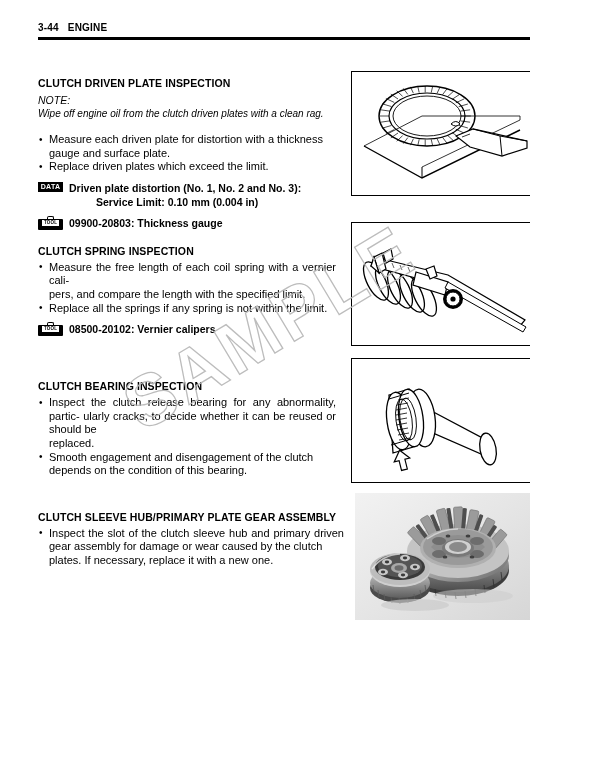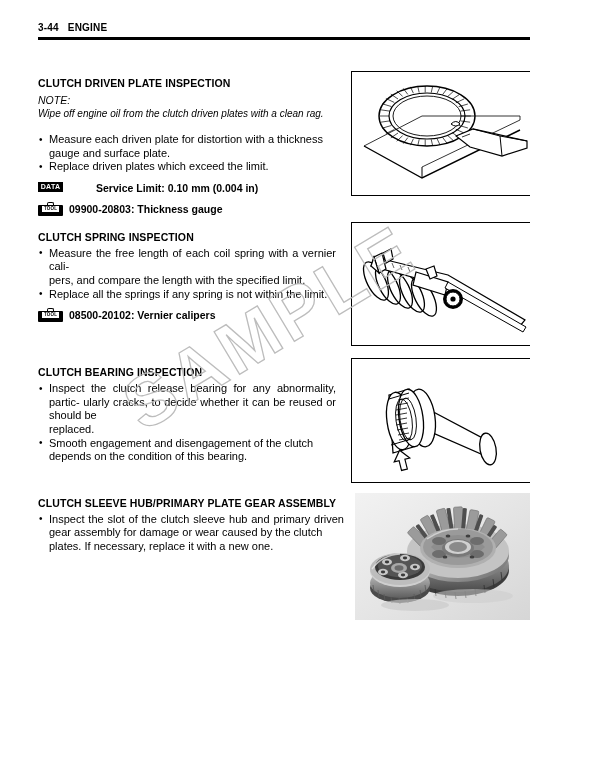--- a/index.html
+++ b/index.html
@@ -232,20 +232,21 @@
         <li>
           <span>Measure each driven plate for distortion with a thickness</span>
           <span class="lastline">gauge and surface plate.</span>
         </li>
         <li>
           <span class="lastline">Replace driven plates which exceed the limit.</span>
         </li>
       </ul>
       <div class="callout">
         <span class="badge-data">DATA</span>
+        <div class="call-text">Driven plate distortion (No. 1, No. 2 and No. 3):</div>
         <div class="call-text indented">Service Limit: 0.10 mm (0.004 in)</div>
       </div>
       <div class="callout">
         <span class="badge-tool">
           <span class="tool-handle"></span>
           <span class="tool-body">
               <span>TOOL</span>
             </span>
         </span>
         <div class="call-text">09900-20803: Thickness gauge</div>

